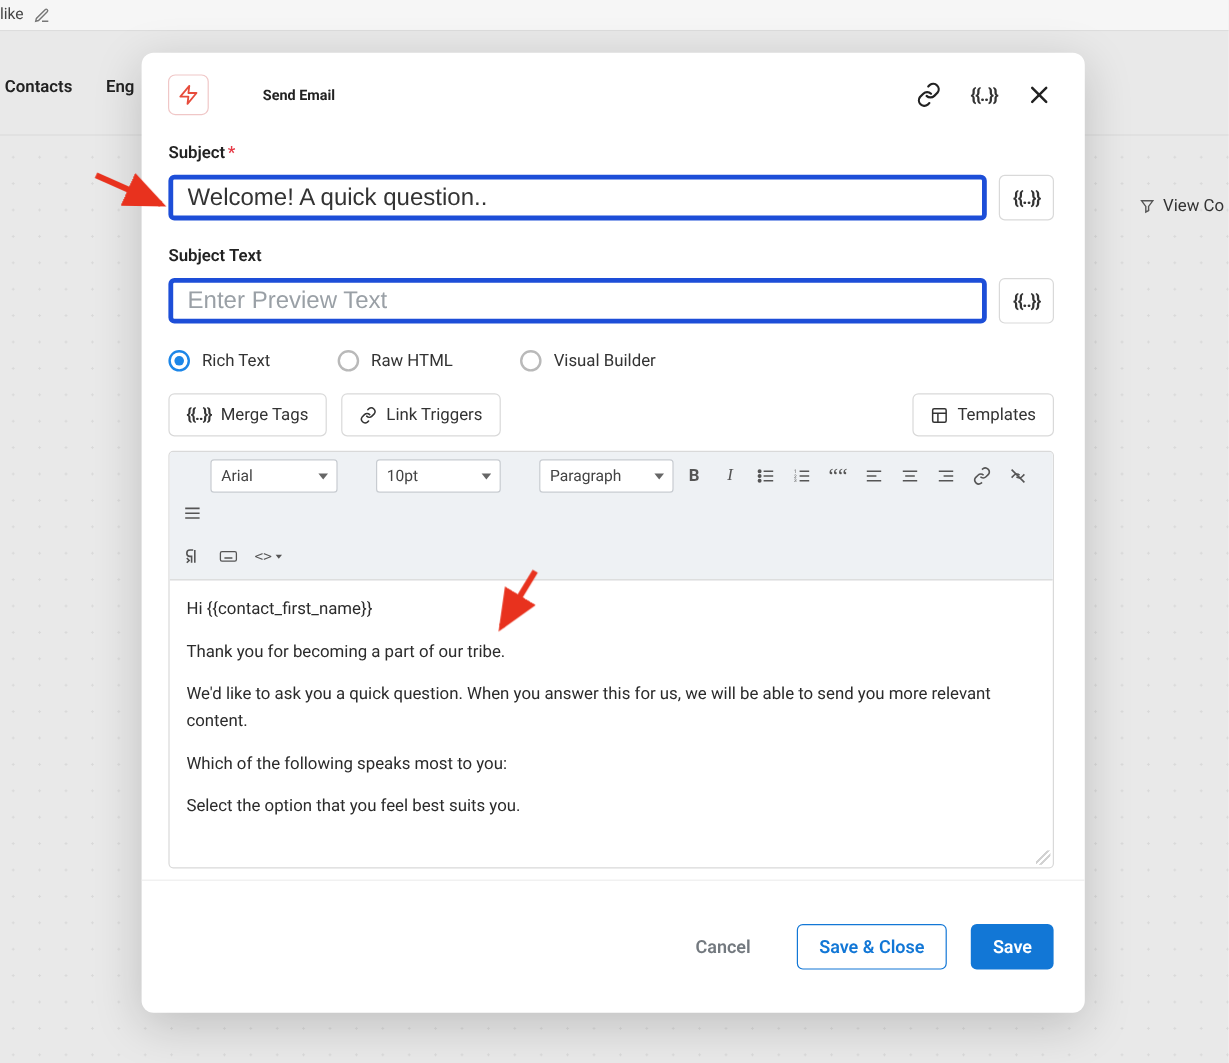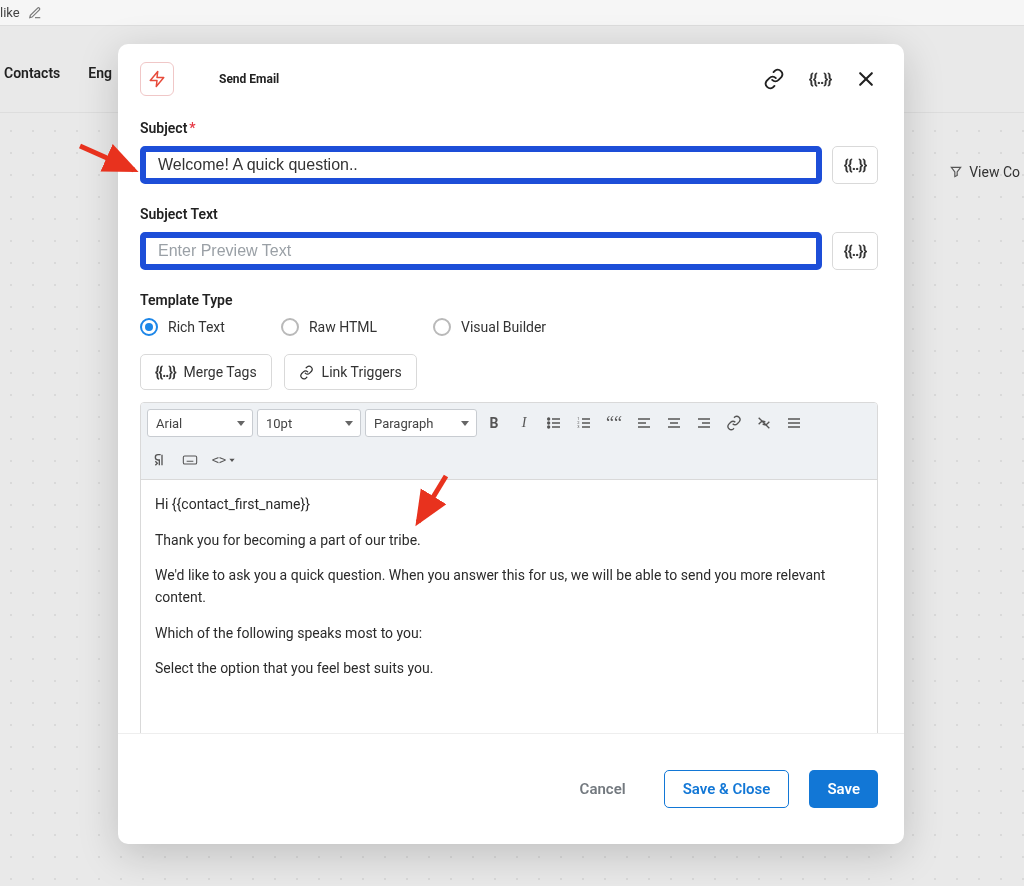--- a/index.html
+++ b/index.html
@@ -136,24 +136,24 @@
   .req { color:#e63946; margin-left:2px; }
 
   .input-row {
     display:flex;
     gap: 0;
     margin-bottom: 22px;
   }
   .text-input {
     flex:1;
     height: 38px;
-    border: 6px solid #1d4ed8;
+    border: 4px solid #1d4ed8;
     border-radius: 5px;
     padding: 0 12px;
-    font-size: 16px;
+    font-size: 20px;
     color:#333;
     background:#fff;
   }
   .text-input::placeholder { color:#9aa0a6; }
   .addon-btn {
     width: 46px;
     height: 38px;
     border:1px solid #d9d9d9;
     border-radius:5px;
     display:flex;
@@ -243,20 +243,21 @@
     border:1px solid #c8ccd1;
     background:#fff;
     font-size:13px;
     padding:0 22px 0 8px;
     border-radius:3px;
     position:relative;
     display:flex;
     align-items:center;
     cursor:pointer;
     color:#444;
+    margin-left:28px;
   }
   .ed-select::after {
     content:"";
     position:absolute;
     right:7px; top:11px;
     border-left:4px solid transparent;
     border-right:4px solid transparent;
     border-top:5px solid #666;
   }
   .font-sel { width: 106px; }
@@ -390,21 +391,20 @@
     </div>
 
     <div class="field-label">Subject Text</div>
     <div class="input-row">
       <input class="text-input" type="text" placeholder="Enter Preview Text" style="">
       <div class="addon-btn">
         <span class="merge-chip">{{..}}</span>
       </div>
     </div>
 
-    <div class="field-label">Template Type</div>
     <div class="radio-row">
       <div class="radio selected">
         <span class="dot"></span>
         <span>Rich Text</span>
       </div>
       <div class="radio">
         <span class="dot"></span>
         <span>Raw HTML</span>
       </div>
       <div class="radio">
@@ -419,20 +419,28 @@
         <span>Merge Tags</span>
       </div>
       <div class="chip">
         <svg width="15" height="15" viewBox="0 0 24 24" fill="none" stroke="#333" stroke-width="2" stroke-linecap="round">
             <path d="M10 13a5 5 0 0 0 7 0l3-3a5 5 0 0 0-7-7l-1.5 1.5"></path>
             <path d="M14 11a5 5 0 0 0-7 0l-3 3a5 5 0 0 0 7 7l1.5-1.5"></path>
           </svg>
         <span>Link Triggers</span>
       </div>
       <div class="spacer"></div>
+      <div class="chip">
+        <svg width="15" height="15" viewBox="0 0 24 24" fill="none" stroke="#333" stroke-width="2">
+            <rect x="3" y="3" width="18" height="18" rx="2"></rect>
+            <line x1="3" y1="9" x2="21" y2="9"></line>
+            <line x1="10" y1="9" x2="10" y2="21"></line>
+          </svg>
+        <span>Templates</span>
+      </div>
     </div>
 
     <div class="editor">
       <div class="ed-toolbar">
         <div class="ed-select font-sel">
             <span>Arial</span>
           </div>
         <div class="ed-select size-sel">
             <span>10pt</span>
           </div>

